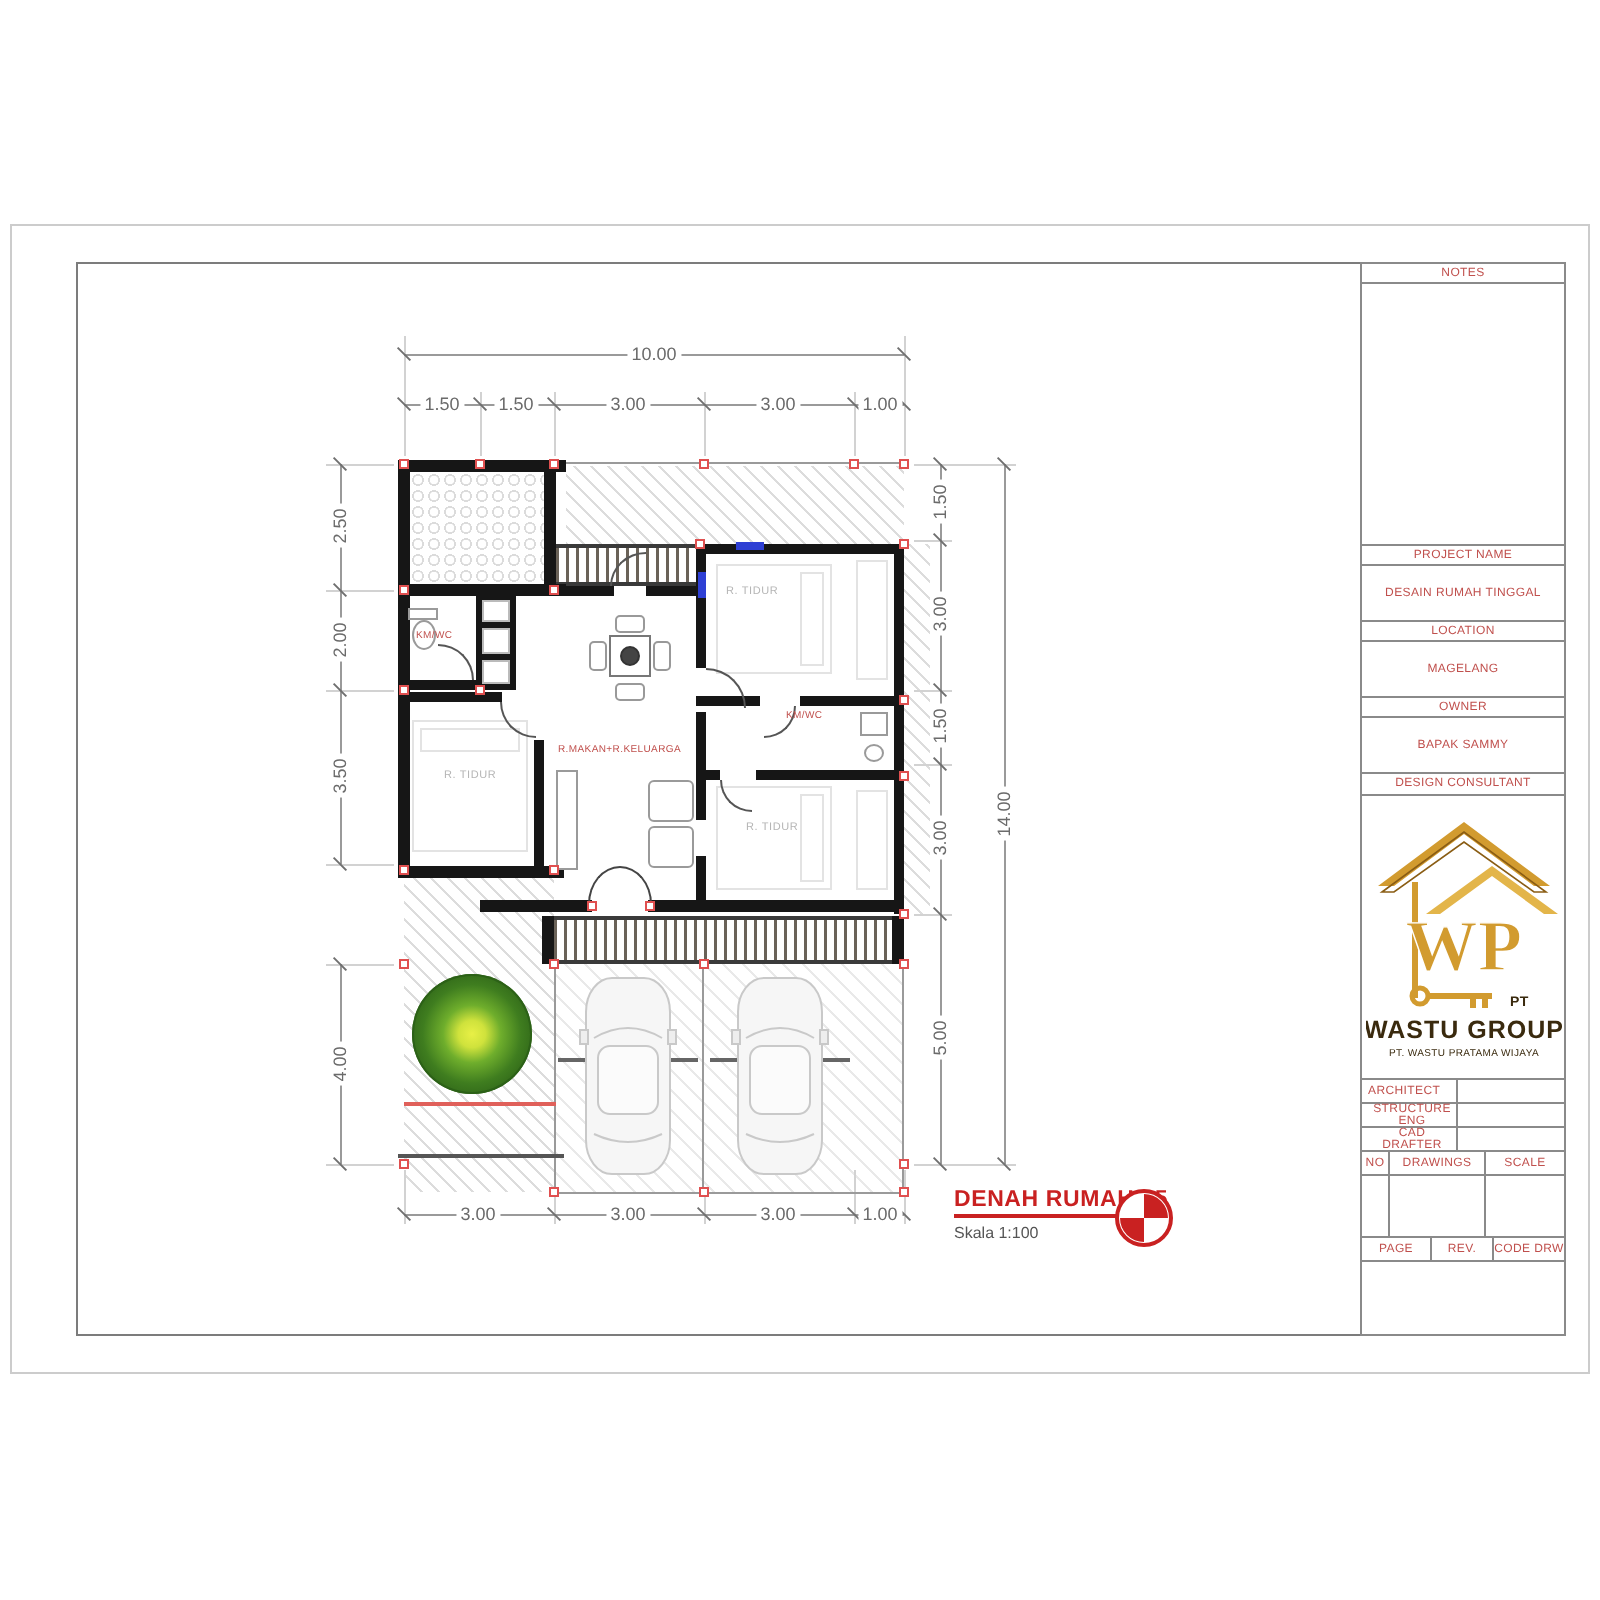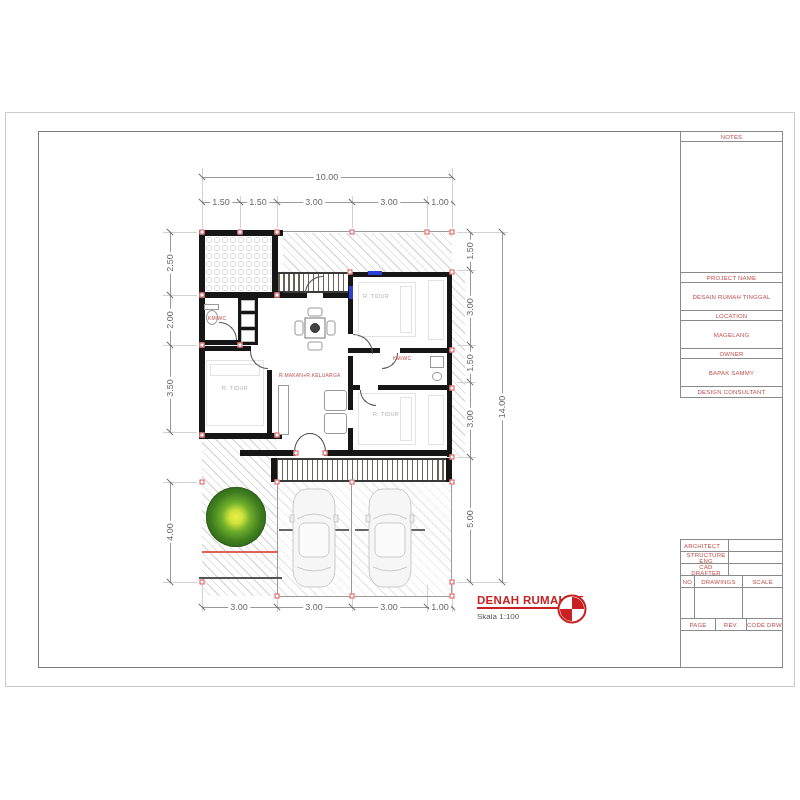--- a/index.html
+++ b/index.html
@@ -289,20 +289,36 @@
   <div class="tb" style="top:348px;height:11px;">
       <span>OWNER</span>
     </div>
   <div class="tb" style="top:358px;height:29px;">
       <span>BAPAK SAMMY</span>
     </div>
   <div class="tb" style="top:386px;height:12px;">
       <span>DESIGN CONSULTANT</span>
     </div>
 
+  <div class="tb" style="top:397px;height:143px;">
+    <svg width="98" height="136" viewBox="0 0 98 136">
+      <polygon points="6,42 49,10 92,42 84,42 49,16 14,42" fill="#d29b2f"></polygon>
+      <polygon points="8,45 49,15 90,45 84,45 49,20 14,45" fill="none" stroke="#8a5d14" stroke-width="0.8"></polygon>
+      <polygon points="30,56 63,32 96,56 89,56 63,37 37,56" fill="#e3b54a"></polygon>
+      <rect x="23" y="40" width="3" height="58" fill="#d29b2f"></rect>
+      <text x="49" y="84" text-anchor="middle" font-family="Liberation Serif, serif" font-size="36" font-weight="bold" fill="#d29b2f" stroke="#ffffff" stroke-width="0.7">WP</text>
+      <circle cx="27" cy="97" r="4" fill="none" stroke="#d29b2f" stroke-width="2.5"></circle>
+      <rect x="31" y="95.5" width="32" height="3" fill="#d29b2f"></rect>
+      <rect x="52" y="98" width="3" height="5" fill="#d29b2f"></rect>
+      <rect x="58" y="98" width="3" height="5" fill="#d29b2f"></rect>
+      <text x="72" y="102" font-size="7" font-weight="bold" fill="#3a2a0e">PT</text>
+      <text x="49" y="118" text-anchor="middle" font-size="12.5" font-weight="bold" fill="#3a2a0e" letter-spacing="0.5">WASTU GROUP</text>
+      <text x="49" y="127" text-anchor="middle" font-size="5" fill="#3a2a0e">PT. WASTU PRATAMA WIJAYA</text>
+    </svg>
+  </div>
 
   <div class="tb" style="top:539px;height:13px;justify-content:flex-start;">
     <div class="cell" style="width:48px;border-right:1px solid #8a8a8a;padding-left:3px;">
         <span>ARCHITECT</span>
       </div>
     <div class="cell" style="flex:1;"></div>
   </div>
   <div class="tb" style="top:551px;height:13px;justify-content:flex-start;">
     <div class="cell" style="width:48px;border-right:1px solid #8a8a8a;padding-left:3px;">
         <span>STRUCTURE ENG</span>

